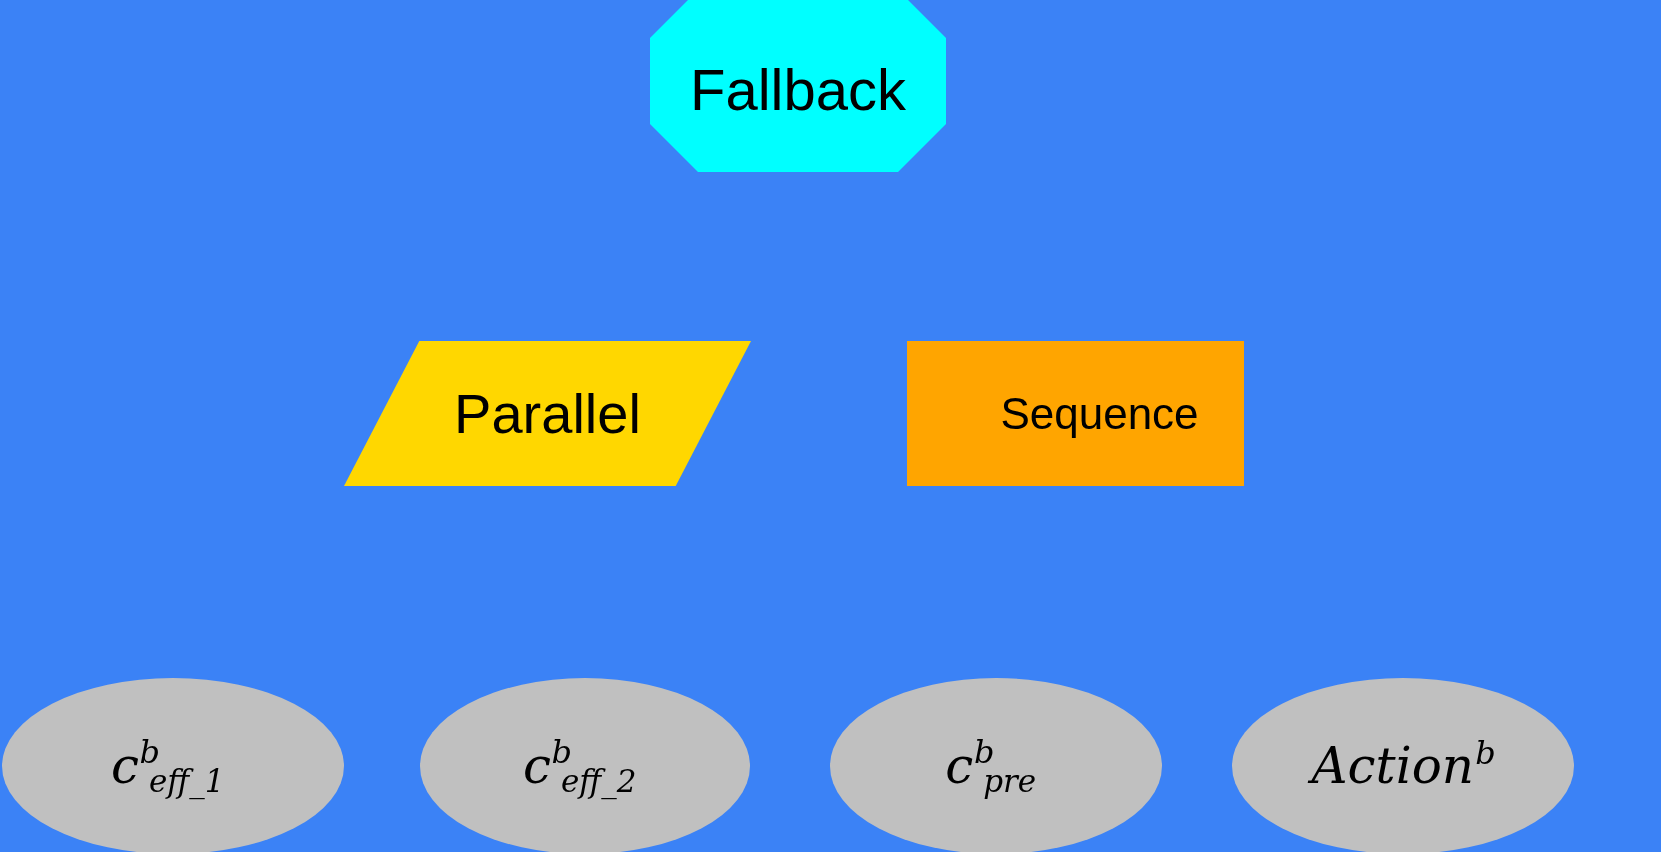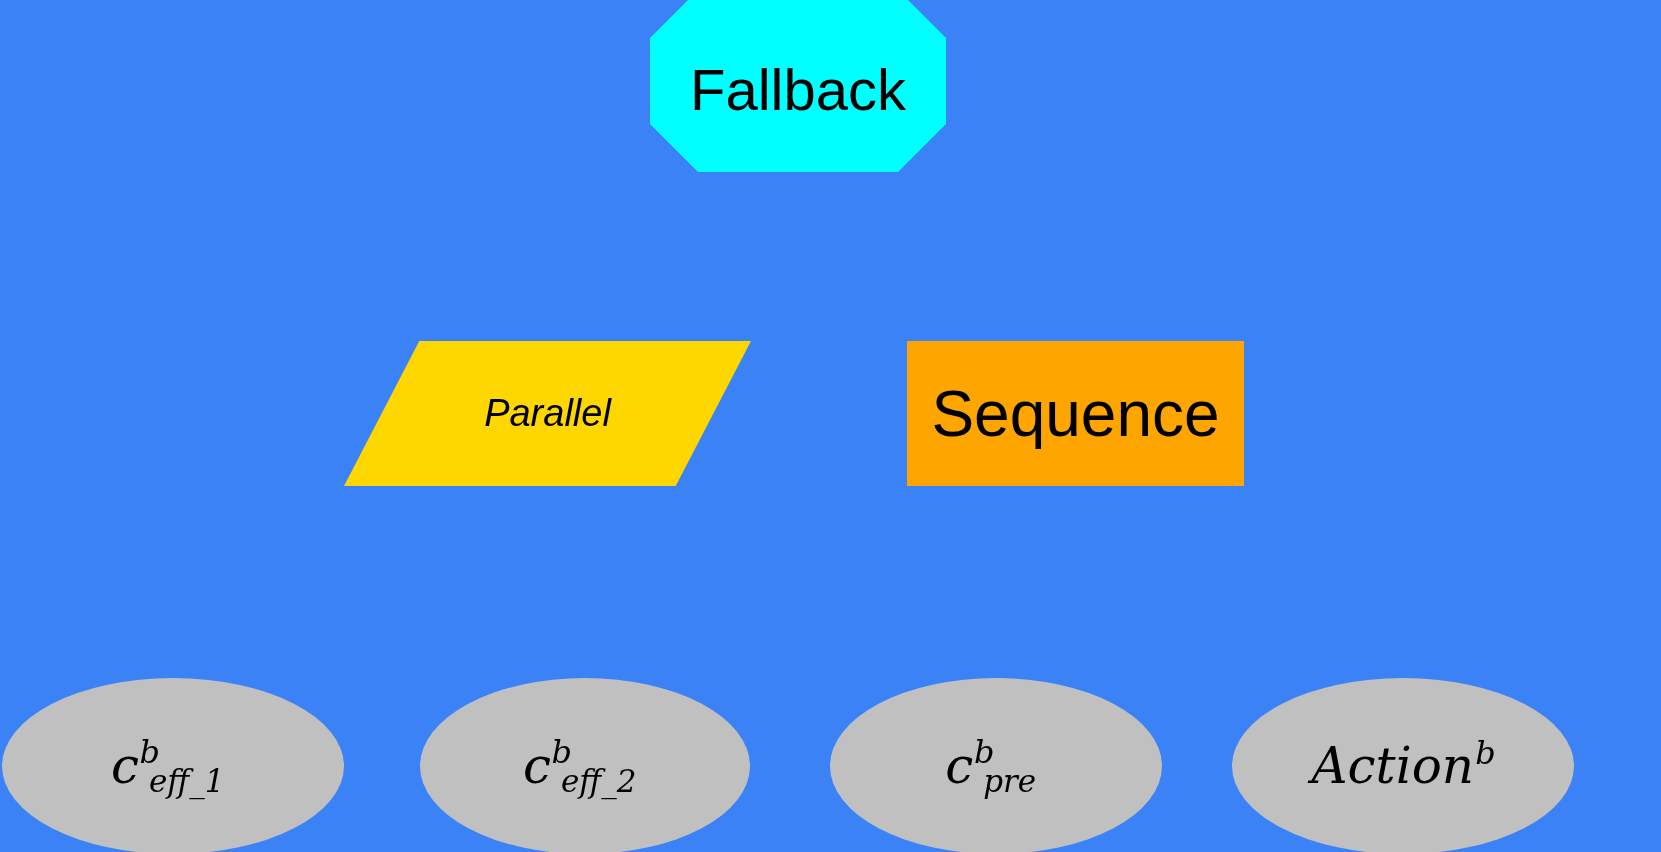--- a/index.html
+++ b/index.html
@@ -43,25 +43,25 @@
   .fallback-node .node-label {
     font-size: 58px;
     padding-top: 8px;
   }
 
   .parallel-node { left: 344px; top: 341px; width: 407px; height: 145px; }
   .parallel-node .shape {
     background: #FFD700;
     clip-path: polygon(18.5% 0%, 100% 0%, 81.5% 100%, 0% 100%);
   }
-  .parallel-node .node-label { font-size: 38px; font-style: italic; }
+  .parallel-node .node-label { font-size: 56px; }
 
   .sequence-node { left: 907px; top: 341px; width: 337px; height: 145px; }
   .sequence-node .shape { background: #FFA500; }
-  .sequence-node .node-label { font-size: 64px; }
+  .sequence-node .node-label { font-size: 44px; margin-left: 24px; }
 
   
   .leaf-node {
     position: absolute;
     top: 678px;
     height: 176px;
   }
   .leaf-node .shape {
     position: absolute;
     left: 0; top: 0;

